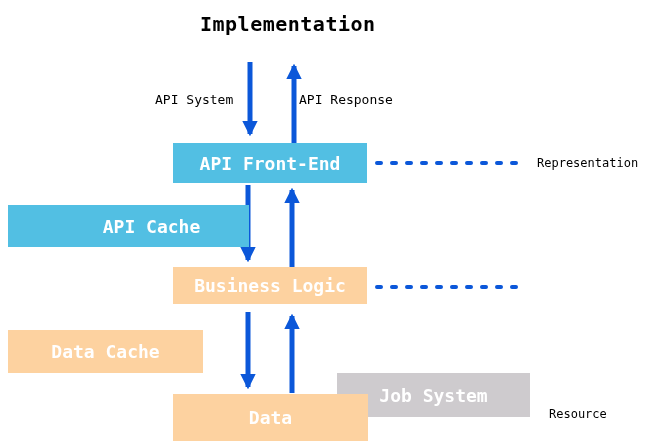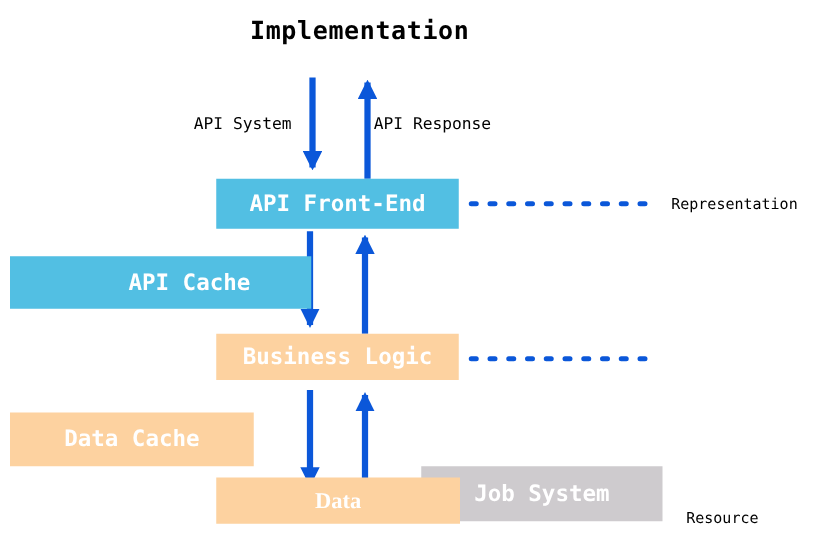--- a/index.html
+++ b/index.html
@@ -39,21 +39,21 @@
     white-space: nowrap;
   }
   .box-blue   { background: var(--blue-box, #52bfe3); }
   .box-orange { background: var(--orange-box, #fdd2a0); }
   .box-gray   { background: var(--gray-box, #cecbce); }
   .box-front-end      { left: 173px; top: 143px; width: 194px; height: 40px; }
   .box-api-cache      { left: 8px;   top: 205px; width: 195px; height: 42px; padding-left: 46px; }
   .box-business-logic { left: 173px; top: 267px; width: 194px; height: 37px; }
   .box-data-cache     { left: 8px;   top: 330px; width: 195px; height: 43px; }
   .box-job-system     { left: 337px; top: 329px; width: 193px; height: 44px; margin-top: 44px; }
-  .box-data           { left: 173px; top: 382px; width: 195px; height: 37px; font-family: Liberation Serif, serif; }
+  .box-data           { left: 173px; top: 394px; width: 195px; height: 47px; }
   .layer-label {
     position: absolute;
     font-size: 12px;
     color: var(--label-text, #000000);
     white-space: nowrap;
   }
   .lbl-representation { left: 537px; top: 156px; }
   .lbl-state-transfer { left: 546px; top: 281px; }
   .lbl-resource       { left: 549px; top: 407px; }
   svg.overlay {

